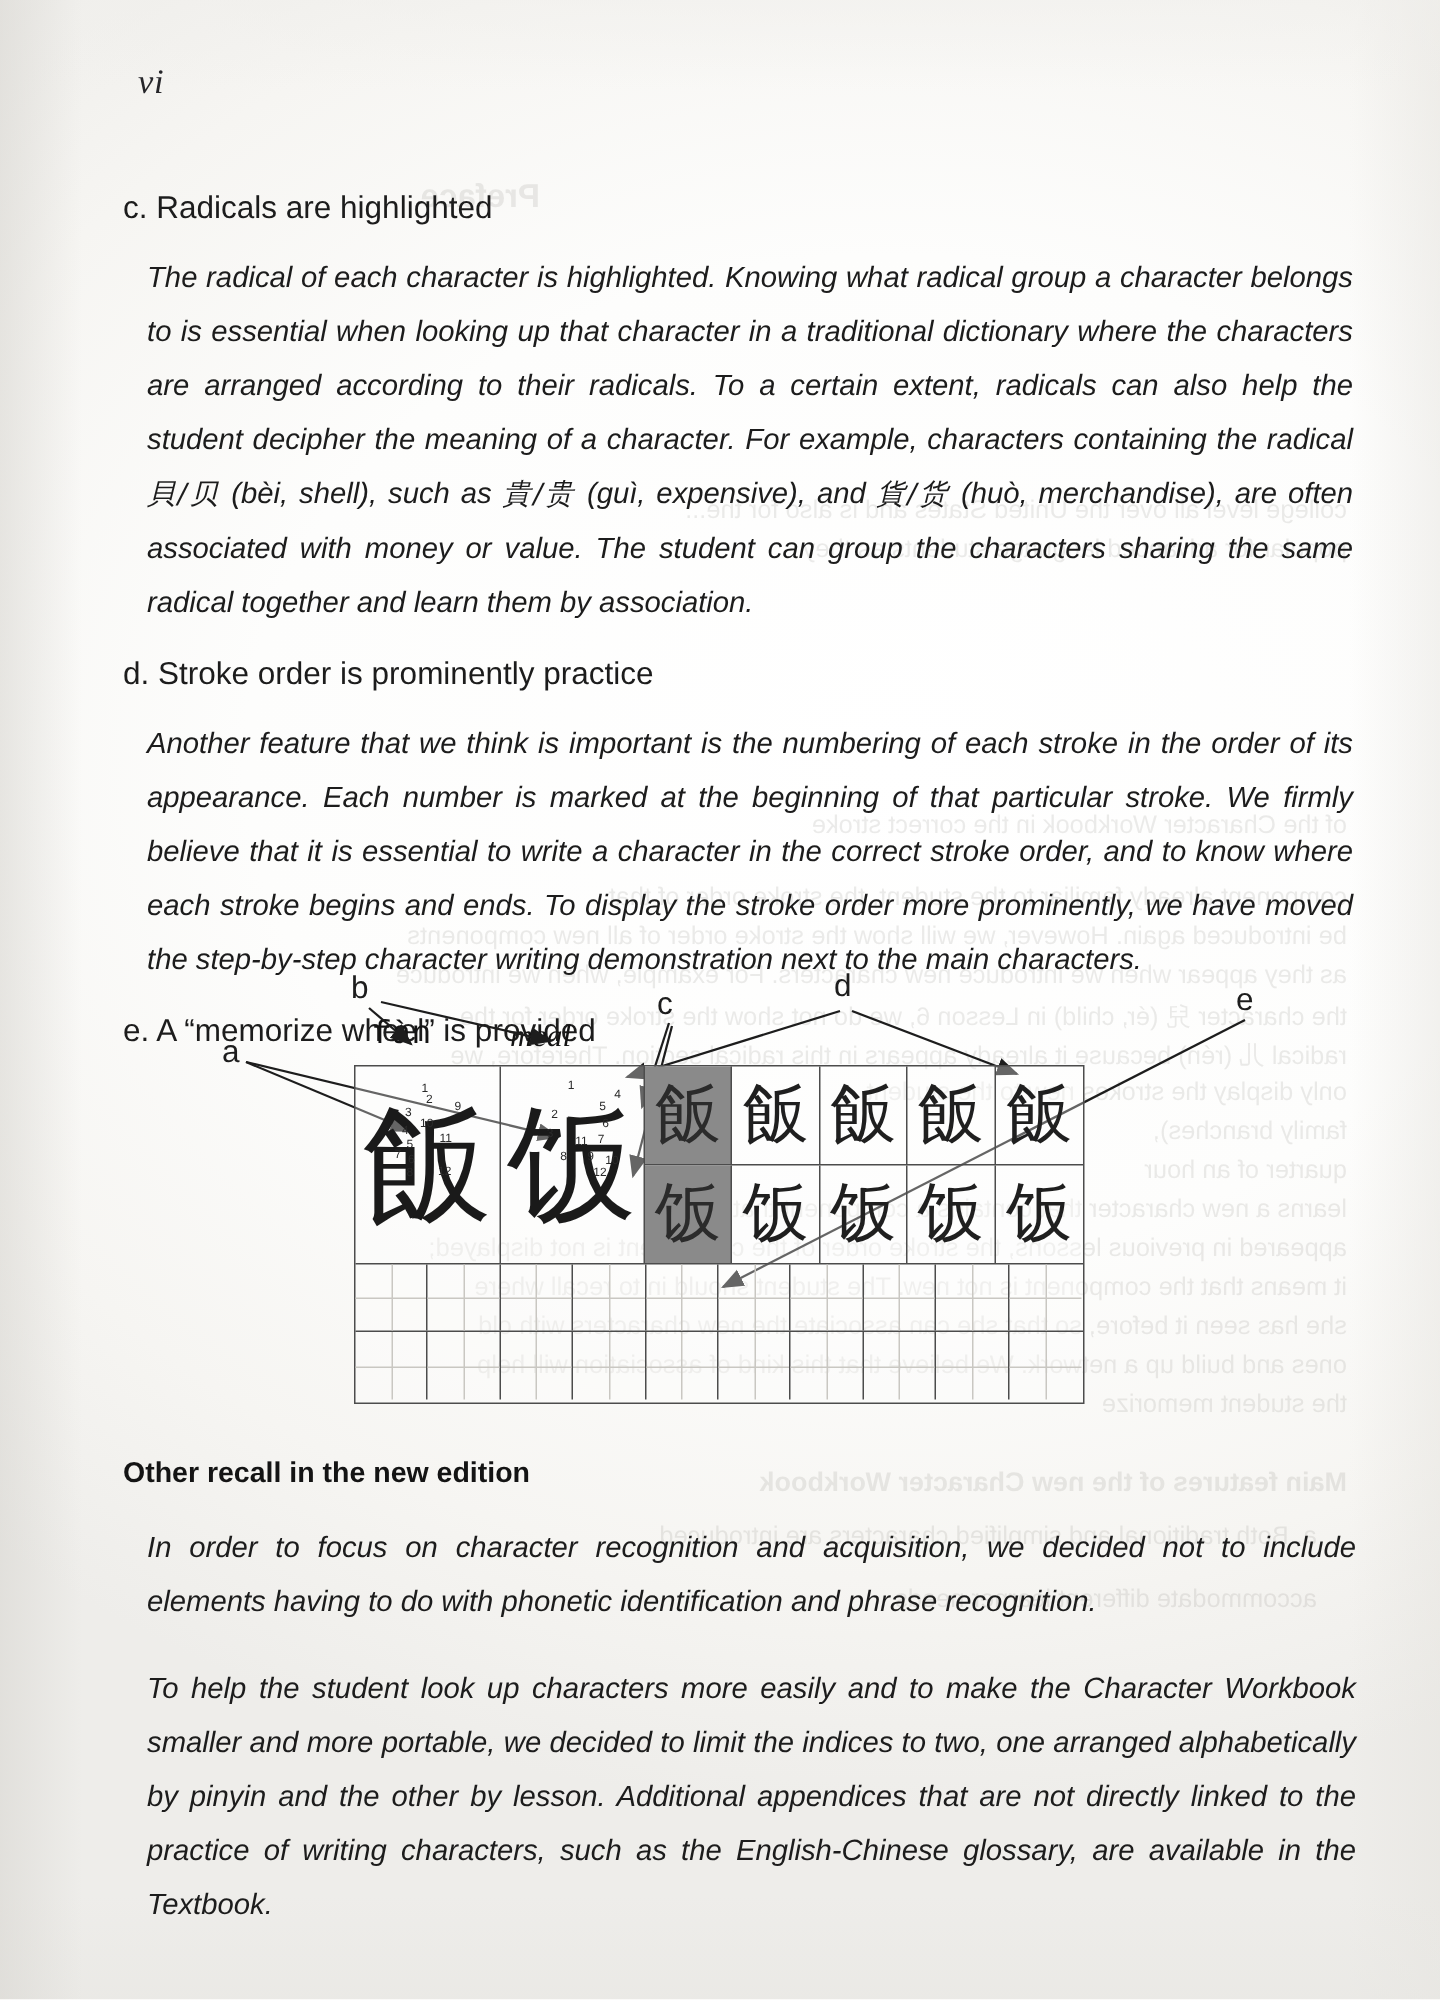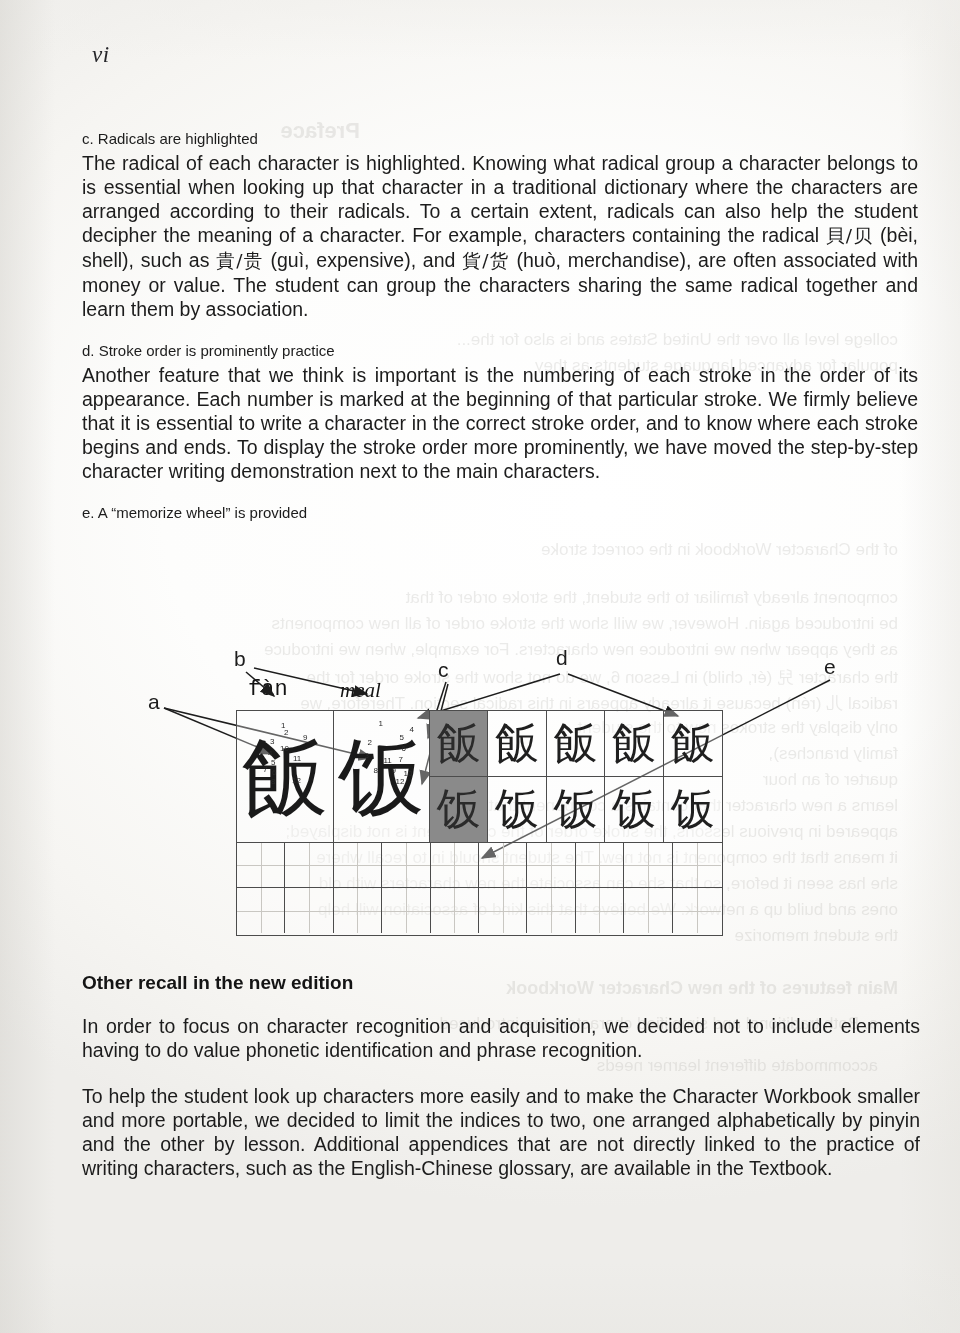--- a/index.html
+++ b/index.html
@@ -55,32 +55,33 @@
   .content {
     position: absolute;
     left: 82px;
     top: 126px;
     width: 836px;
   }
 
   .blk { margin-bottom: 17px; }
 
   .sub-head {
-    font-size: 15px;
+    font-size: 21px;
     line-height: 25px;
     color: #1c1c1c;
     margin: 0;
   }
   .body-par {
     font-size: 19.5px;
-    line-height: 24px;
-    margin: 0;
+    line-height: 36px;
+    margin: 16px;
     text-align: justify;
     text-justify: inter-word;
     color: #1c1c1c;
+    font-style: italic;
   }
   .han { font-family: "DejaVu Sans", sans-serif; font-size: 18.5px; }
 
   .section-head {
     font-size: 19px;
     font-weight: bold;
     color: #141414;
     margin: 0 0 20px 0;
   }
 
@@ -376,17 +377,17 @@
           <div class="practice-cell"></div>
           <div class="practice-cell"></div>
           <div class="practice-cell"></div>
         </div>
 
     </div>
   </div>
 
   <div style="position:absolute; left:82px; top:972px; width:838px;">
     <p class="section-head">Other recall in the new edition</p>
-    <p class="body-par" style="margin-bottom:22px;">In order to focus on character recognition and acquisition, we decided not to include elements having to do value phonetic identification and phrase recognition.</p>
+    <p class="body-par" style="margin-bottom:22px;">In order to focus on character recognition and acquisition, we decided not to include elements having to do with phonetic identification and phrase recognition.</p>
     <p class="body-par">To help the student look up characters more easily and to make the Character Workbook smaller and more portable, we decided to limit the indices to two, one arranged alphabetically by pinyin and the other by lesson. Additional appendices that are not directly linked to the practice of writing characters, such as the English-Chinese glossary, are available in the Textbook.</p>
   </div>
 
 </div>
 
 </body></html>

